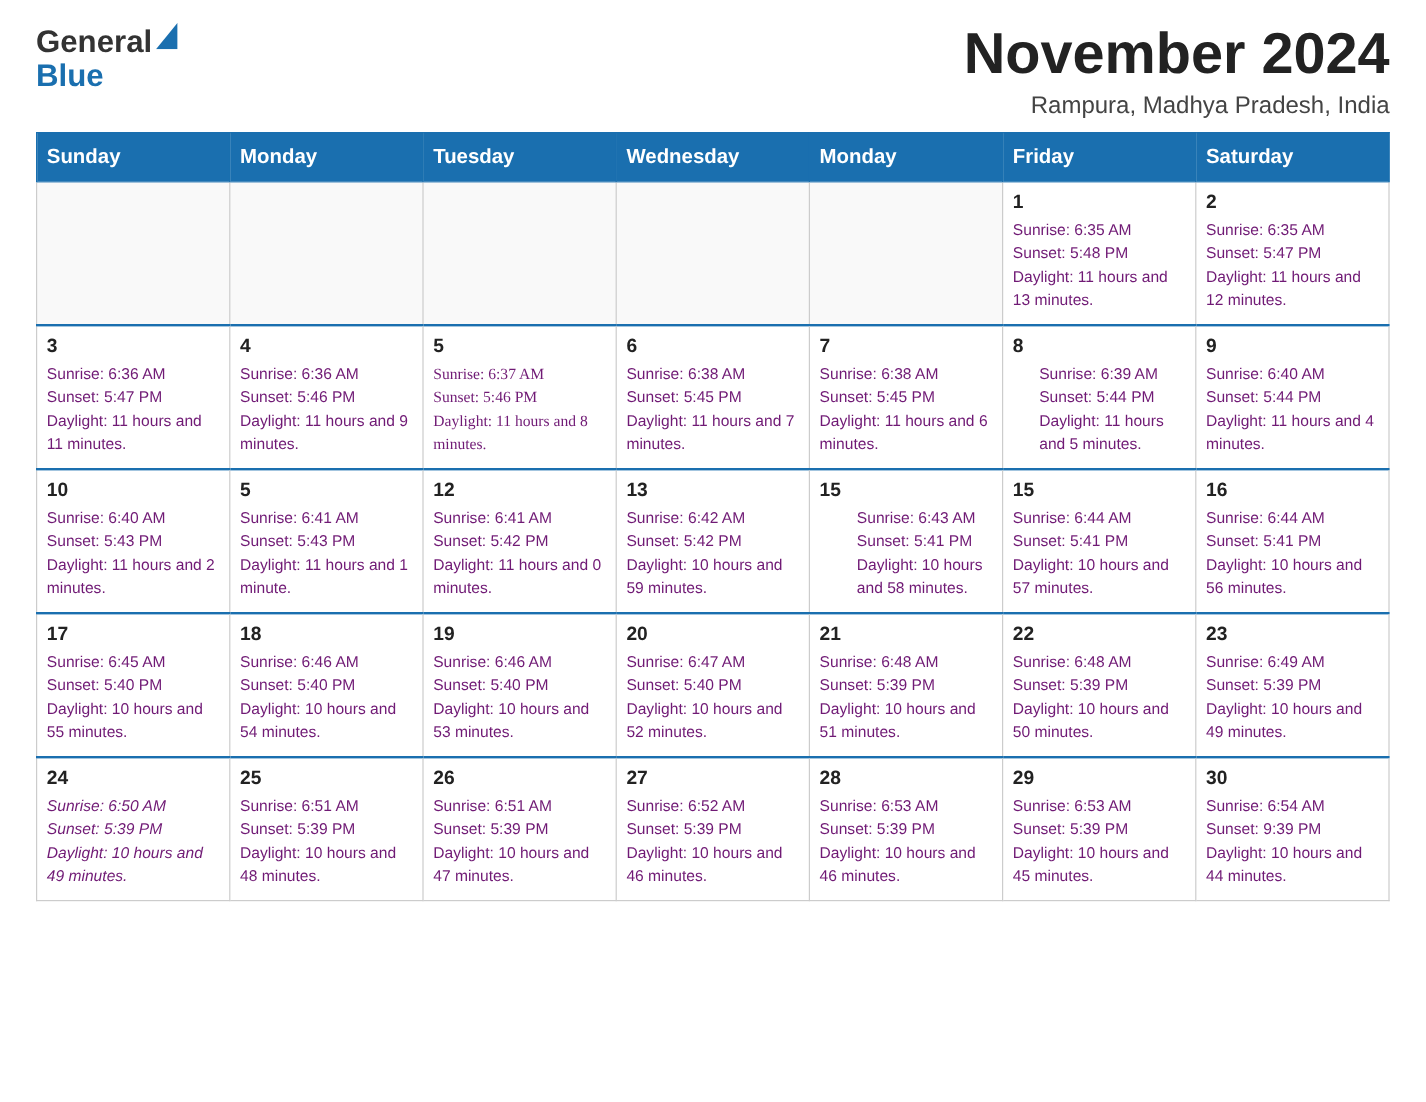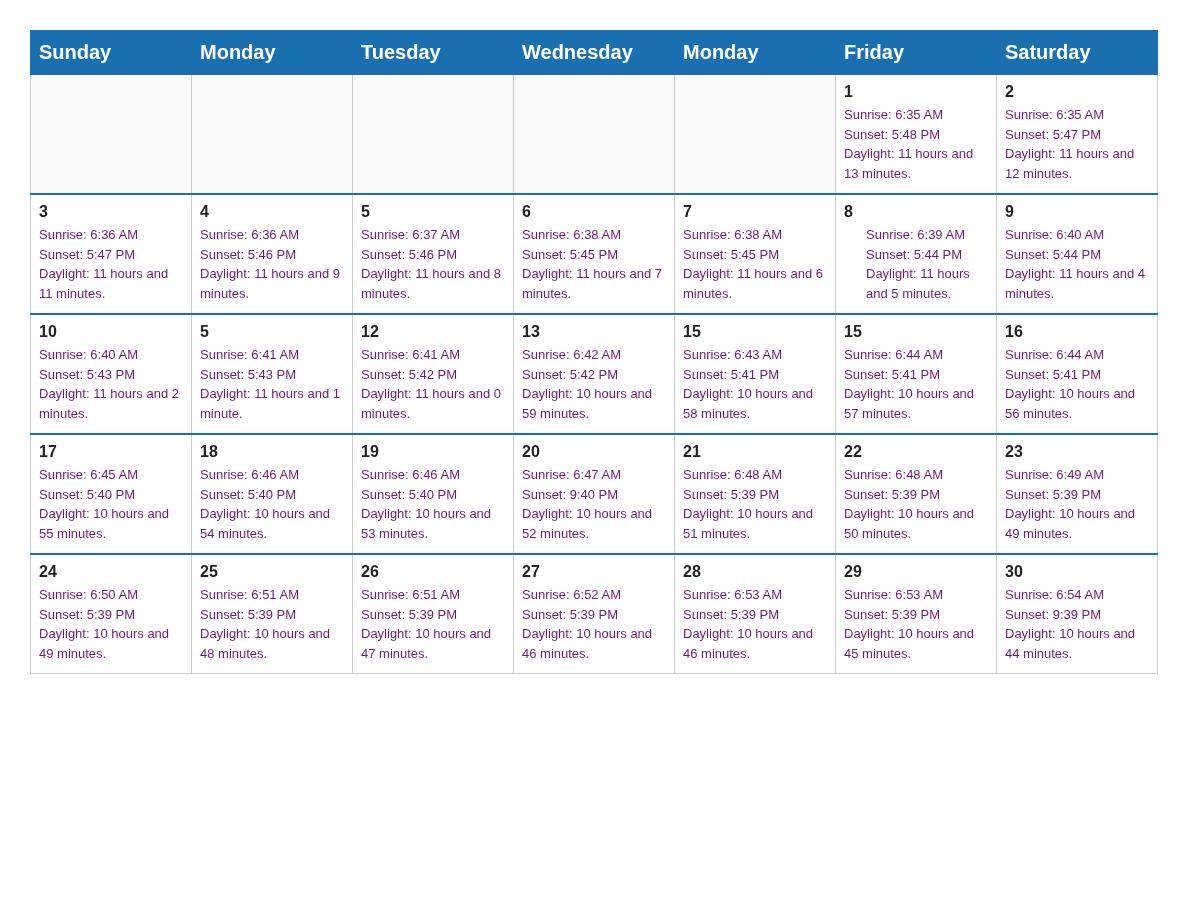--- a/index.html
+++ b/index.html
@@ -52,21 +52,21 @@
       margin-top: 4px;
     }
     .calendar {
       width: 100%;
       border-collapse: collapse;
       margin-top: 10px;
     }
     .calendar th {
       background-color: #1a6faf;
       color: #fff;
-      font-size: 20px;
+      font-size: 17px;
       font-weight: bold;
       padding: 10px 8px;
       text-align: left;
       border: 1px solid #1a6faf;
     }
     .calendar td {
       vertical-align: top;
       padding: 8px 8px 10px 8px;
       border: 1px solid #ccc;
       width: calc(100% / 7);
@@ -91,20 +91,37 @@
       line-height: 1.5;
     }
     .empty-cell {
       background: #f9f9f9;
     }
   </style>
 </head>
 <body>
 
 <div class="header">
+  <div class="logo">
+    <div class="logo-row">
+      <span class="logo-text-general">General</span>
+      <span style="display:inline-block;margin-left:3px;position:relative;top:-2px;">
+        <svg width="18" height="22" viewBox="0 0 18 22">
+          <polygon points="0,22 18,22 18,0" fill="#1a6faf"></polygon>
+        </svg>
+      </span>
+    </div>
+    <div>
+      <span class="logo-text-blue">Blue</span>
+    </div>
+  </div>
+  <div class="title-section">
+    <div class="month-title">November 2024</div>
+    <div class="location">Rampura, Madhya Pradesh, India</div>
+  </div>
 </div>
 
 <table class="calendar">
   <thead>
     <tr>
     <th>Sunday</th>
         <th>Monday</th>
         <th>Tuesday</th>
         <th>Wednesday</th>
         <th>Monday</th>
@@ -140,21 +157,21 @@
 Daylight: 11 hours and 11 minutes.</div>
         </td>
         <td>
           <span class="day-number">4</span>
           <div class="day-info" style="white-space: pre-line;">Sunrise: 6:36 AM
 Sunset: 5:46 PM
 Daylight: 11 hours and 9 minutes.</div>
         </td>
         <td>
           <span class="day-number">5</span>
-          <div class="day-info" style="white-space: pre-line;">Sunrise: 6:37 AM
+          <div class="day-info" style="white-space: pre-line; font-family: Liberation Serif, serif;">Sunrise: 6:37 AM
 Sunset: 5:46 PM
 Daylight: 11 hours and 8 minutes.</div>
         </td>
         <td>
           <span class="day-number">6</span>
           <div class="day-info" style="white-space: pre-line;">Sunrise: 6:38 AM
 Sunset: 5:45 PM
 Daylight: 11 hours and 7 minutes.</div>
         </td>
         <td>
@@ -196,21 +213,21 @@
 Daylight: 11 hours and 0 minutes.</div>
         </td>
         <td>
           <span class="day-number">13</span>
           <div class="day-info" style="white-space: pre-line;">Sunrise: 6:42 AM
 Sunset: 5:42 PM
 Daylight: 10 hours and 59 minutes.</div>
         </td>
         <td>
           <span class="day-number">15</span>
-          <div class="day-info" style="white-space: pre-line;">Sunrise: 6:43 AM
+          <div class="day-info" style="white-space: pre-line; margin-left: 31px;">Sunrise: 6:43 AM
 Sunset: 5:41 PM
 Daylight: 10 hours and 58 minutes.</div>
         </td>
         <td>
           <span class="day-number">15</span>
           <div class="day-info" style="white-space: pre-line;">Sunrise: 6:44 AM
 Sunset: 5:41 PM
 Daylight: 10 hours and 57 minutes.</div>
         </td>
         <td>
@@ -235,21 +252,21 @@
         </td>
         <td>
           <span class="day-number">19</span>
           <div class="day-info" style="white-space: pre-line;">Sunrise: 6:46 AM
 Sunset: 5:40 PM
 Daylight: 10 hours and 53 minutes.</div>
         </td>
         <td>
           <span class="day-number">20</span>
           <div class="day-info" style="white-space: pre-line;">Sunrise: 6:47 AM
-Sunset: 9:40 PM
+Sunset: 5:40 PM
 Daylight: 10 hours and 52 minutes.</div>
         </td>
         <td>
           <span class="day-number">21</span>
           <div class="day-info" style="white-space: pre-line;">Sunrise: 6:48 AM
 Sunset: 5:39 PM
 Daylight: 10 hours and 51 minutes.</div>
         </td>
         <td>
           <span class="day-number">22</span>
@@ -260,21 +277,21 @@
         <td>
           <span class="day-number">23</span>
           <div class="day-info" style="white-space: pre-line;">Sunrise: 6:49 AM
 Sunset: 5:39 PM
 Daylight: 10 hours and 49 minutes.</div>
         </td>
       </tr>
       <tr>
         <td>
           <span class="day-number">24</span>
-          <div class="day-info" style="white-space: pre-line;">Sunrise: 6:50 AM
+          <div class="day-info" style="white-space: pre-line; font-style: italic;">Sunrise: 6:50 AM
 Sunset: 5:39 PM
 Daylight: 10 hours and 49 minutes.</div>
         </td>
         <td>
           <span class="day-number">25</span>
           <div class="day-info" style="white-space: pre-line;">Sunrise: 6:51 AM
 Sunset: 5:39 PM
 Daylight: 10 hours and 48 minutes.</div>
         </td>
         <td>

